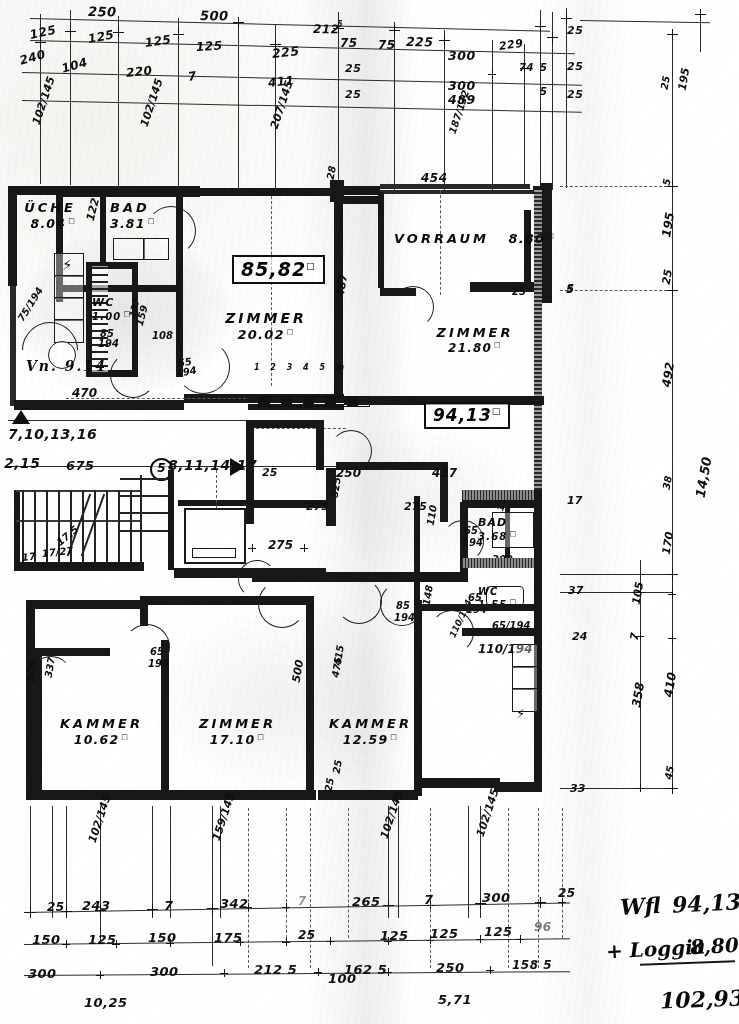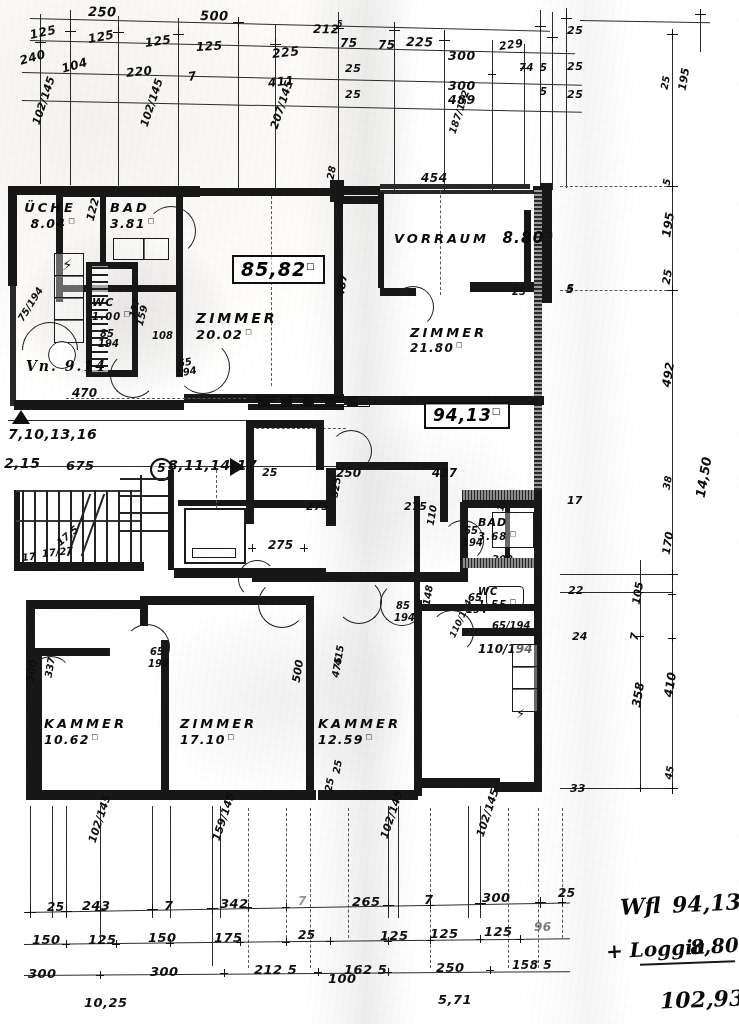--- a/index.html
+++ b/index.html
@@ -44,21 +44,21 @@
   .tick:after{left:0;top:5px;width:11px;height:1.4px;}
   .tick.sm{width:8px;height:8px;margin-left:-4px;margin-top:-4px;}
   .tick.sm:before{left:3.5px;height:8px;}
   .tick.sm:after{top:3.5px;width:8px;}
 
   
   .hw{position:absolute;color:#111;font-family:"DejaVu Sans",sans-serif;
       font-weight:700;letter-spacing:.5px;white-space:nowrap;
       transform-origin:0 50%;}
   .hw.i{font-style:italic;}
-  .room{position:absolute;white-space:nowrap;
+  .room{position:absolute;white-space:nowrap;text-align:center;
         font-family:"DejaVu Sans",sans-serif;font-weight:700;color:#0d0d0d;}
   .room .nm{font-size:13px;letter-spacing:3px;font-style:italic;display:block;}
   .room .ar{font-size:12.5px;letter-spacing:1.2px;font-style:italic;display:block;margin-top:1px;}
   .room .ar:after{content:"□";font-size:7px;vertical-align:super;margin-left:2px;}
 
   .boxarea{position:absolute;border:2.5px solid #111;background:rgba(255,255,255,.55);
            padding:1px 7px 2px;font-style:italic;font-weight:700;color:#000;white-space:nowrap;}
 
   .sub{position:absolute;white-space:nowrap;font-style:italic;font-weight:700;color:#111;
        font-family:"DejaVu Sans",sans-serif;transform-origin:0 50%;}
@@ -244,21 +244,21 @@
   <div class="room" style="left:92px;top:296px;width:44px;text-align:left">
     <span class="nm" style="font-size:11px;letter-spacing:1px">WC</span>
     <span class="ar" style="font-size:10px">1.00</span>
   </div>
   <div class="room" style="left:196px;top:310px;width:140px">
     <span class="nm" style="font-size:14px">ZIMMER</span>
     <span class="ar" style="font-size:13px">20.02</span>
   </div>
   <div class="room" style="left:394px;top:228px;width:150px;text-align:left">
     <span class="nm" style="display:inline-block;font-size:13px">VORRAUM</span>
-    <span class="ar" style="display:inline-block;font-size:15px;margin-left:8px">8.80</span>
+    <span class="ar" style="display:inline-block;font-size:13px;margin-left:14px">8.80</span>
   </div>
   <div class="room" style="left:410px;top:325px;width:130px">
     <span class="nm" style="font-size:13px">ZIMMER</span>
     <span class="ar" style="font-size:12px">21.80</span>
   </div>
   <span class="note" style="left:26px;top:358px;font-size:14px;letter-spacing:2px">Vn.  9.14</span>
 
   <div class="boxarea" style="left:232px;top:255px;font-size:19px;letter-spacing:1px">
     <span>85,82</span><span style="font-size:9px;vertical-align:super">□</span>
   </div>
@@ -286,21 +286,21 @@
       <i></i>
       <i></i>
       <i></i>
       <i></i>
       <i></i>
       <i></i>
       <i></i>
       <i></i>
       <i></i>
   </div>
-  <span class="scaletxt" style="left:254px;top:395px">1 2 3 4 5 m</span>
+  <span class="scaletxt" style="left:254px;top:363px">1 2 3 4 5 m</span>
 
   <div>
     <div class="dim" style="left:8px;top:420px;width:240px"></div>
     <div class="dim" style="left:8px;top:466px;width:338px"></div>
     <div class="arrow u" style="left:12px;top:410px"></div>
     <div class="arrow r" style="left:230px;top:458px"></div>
 
     <div class="circnum" style="left:150px;top:458px">5</div>
     <span class="hw i" style="left:8px;top:426px;font-size:14px">7,10,13,16</span>
     <span class="hw i" style="left:4px;top:455px;font-size:14px">2,15</span>
@@ -478,21 +478,21 @@
     <div class="tick sm" style="left:672px;top:594px"></div>
     <div class="tick sm" style="left:672px;top:638px"></div>
 
     <span class="sub" style="left:666px;top:180px;font-size:10px;transform:rotate(-80deg)">5</span>
     <span class="sub" style="left:666px;top:230px;font-size:12px;transform:rotate(-80deg)">195</span>
     <span class="sub" style="left:666px;top:278px;font-size:11px;transform:rotate(-80deg)">25</span>
     <span class="sub" style="left:666px;top:380px;font-size:12px;transform:rotate(-80deg)">492</span>
     <span class="sub" style="left:666px;top:484px;font-size:10px;transform:rotate(-80deg)">38</span>
     <span class="sub" style="left:700px;top:490px;font-size:13px;transform:rotate(-80deg)">14,50</span>
     <span class="sub" style="left:666px;top:548px;font-size:11px;transform:rotate(-80deg)">170</span>
-    <span class="sub" style="left:568px;top:584px;font-size:11px">22</span>
+    <span class="sub" style="left:568px;top:584px;font-size:11px">37</span>
     <span class="sub" style="left:572px;top:630px;font-size:11px">24</span>
     <span class="sub" style="left:636px;top:598px;font-size:11px;transform:rotate(-80deg)">105</span>
     <span class="sub" style="left:634px;top:634px;font-size:11px;transform:rotate(-80deg)">7</span>
     <span class="sub" style="left:636px;top:700px;font-size:12px;transform:rotate(-80deg)">358</span>
     <span class="sub" style="left:668px;top:690px;font-size:12px;transform:rotate(-80deg)">410</span>
     <span class="sub" style="left:668px;top:774px;font-size:10px;transform:rotate(-80deg)">45</span>
     <span class="sub" style="left:570px;top:782px;font-size:11px">33</span>
     <span class="sub" style="left:567px;top:283px;font-size:10px">5</span>
     <span class="sub" style="left:567px;top:494px;font-size:11px">17</span>
     <span class="sub" style="left:664px;top:84px;font-size:10px;transform:rotate(-80deg)">25</span>

